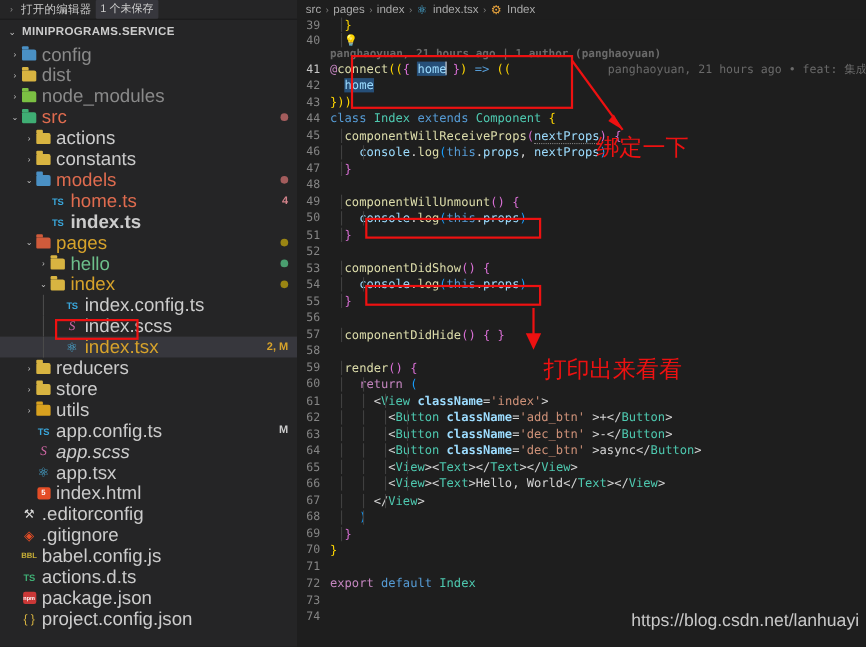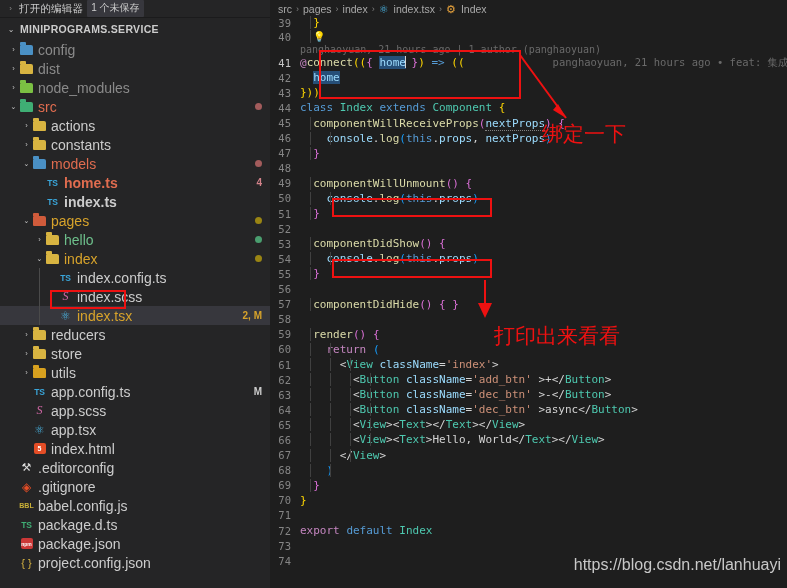--- a/index.html
+++ b/index.html
@@ -42,21 +42,21 @@
 
   #tree { flex: 1 1 auto; overflow: hidden; }
   .row {
     height: 19px; display: flex; align-items: center;
     position: relative; padding-right: 8px; white-space: nowrap;
   }
   .row.sel { background: #37373d; }
   .chev { font-size: 7.5px; color: #c0c0c0; width: 11px; text-align: center; flex: 0 0 11px; }
   .chev.none { visibility: hidden; }
   .ic { width: 15px; flex: 0 0 15px; display:flex; align-items:center; justify-content:center; margin-right: 4px; }
-  .nm { font-size: 14px; color: #cccccc; font-family: "Liberation Sans", sans-serif; }
+  .nm { font-size: 17px; color: #cccccc; font-family: "Liberation Sans", sans-serif; }
   .badge { margin-left: auto; font-size: 10px; font-weight: bold; }
   .dot { margin-left: auto; width: 7px; height: 7px; border-radius: 50%; }
   .guide {
     position: absolute; left: 0; top: 0; bottom: 0; width: 1px; background: #4a4a4a;
   }
 
   
   .folder { width: 13px; height: 10px; border-radius: 1px 2px 1px 1px; position: relative; }
   .folder:before {
     content:''; position:absolute; top:-2.5px; left:0; width:6px; height:3px;
@@ -98,21 +98,21 @@
 
   
   .t-key  { color: #c586c0; }
   .t-kw   { color: #569cd6; }
   .t-fn   { color: #dcdcaa; }
   .t-var  { color: #9cdcfe; }
   .t-str  { color: #ce9178; }
   .t-cls  { color: #4ec9b0; }
   .t-pl   { color: #d4d4d4; }
   .t-tag  { color: #4ec9b0; }
-  .t-attr { color: #9cdcfe; }
+  .t-attr { color: #9cdcfe; font-weight: bold; }
   .t-brk  { color: #ffd700; }
   .t-brk2 { color: #da70d6; }
   .t-brk3 { color: #179fff; }
   .t-txt  { color: #d4d4d4; }
 
   .sel-hl { background: #264f78; }
   .cursor { display:inline-block; width:1px; height:12px; background:#d4d4d4; vertical-align:-2px; margin:0 -1px; }
   .blame { color: #6a6a6a; font-style: normal; }
   .bulb { color: #ffcc00; font-size: 10px; }
   .squiggle { border-bottom: 1.5px dotted #808080; }
@@ -194,21 +194,21 @@
             <span class="folder" style="background: rgb(74, 144, 196);"></span>
           </span>
           <span class="nm" style="color: rgb(224, 108, 79);">models</span>
           <span class="dot" style="background: rgb(163, 92, 92);"></span>
         </div>
         <div class="row" style="padding-left: 34px;">
           <span class="chev none">›</span>
           <span class="ic">
             <span class="ts-ic">TS</span>
           </span>
-          <span class="nm" style="color: rgb(224, 108, 79); font-weight: bold;">home.ts</span>
+          <span class="nm" style="color: rgb(224, 108, 79);">home.ts</span>
           <span class="badge" style="color: rgb(210, 130, 138);">4</span>
         </div>
         <div class="row" style="padding-left: 34px;">
           <span class="chev none">›</span>
           <span class="ic">
             <span class="ts-ic">TS</span>
           </span>
           <span class="nm" style="color: rgb(204, 204, 204); font-weight: bold;">index.ts</span>
         </div>
         <div class="row" style="padding-left: 21px;">
@@ -287,21 +287,21 @@
             <span class="ts-ic">TS</span>
           </span>
           <span class="nm" style="color: rgb(204, 204, 204);">app.config.ts</span>
           <span class="badge" style="color: rgb(204, 204, 204);">M</span>
         </div>
         <div class="row" style="padding-left: 21px;">
           <span class="chev none">›</span>
           <span class="ic">
             <span class="scss-ic">S</span>
           </span>
-          <span class="nm" style="color: rgb(204, 204, 204);">app.scss</span>
+          <span class="nm" style="color: rgb(204, 204, 204); font-style: italic;">app.scss</span>
         </div>
         <div class="row" style="padding-left: 21px;">
           <span class="chev none">›</span>
           <span class="ic">
             <span class="react-ic">⚛</span>
           </span>
           <span class="nm" style="color: rgb(204, 204, 204);">app.tsx</span>
         </div>
         <div class="row" style="padding-left: 21px;">
           <span class="chev none">›</span>
@@ -329,21 +329,21 @@
           <span class="ic">
             <span style="color:#c9b037;font-size:7px;font-weight:bold">BBL</span>
           </span>
           <span class="nm" style="color: rgb(204, 204, 204);">babel.config.js</span>
         </div>
         <div class="row" style="padding-left: 8px;">
           <span class="chev none">›</span>
           <span class="ic">
             <span class="ts-ic green">TS</span>
           </span>
-          <span class="nm" style="color: rgb(204, 204, 204);">package.d.ts</span>
+          <span class="nm" style="color: rgb(204, 204, 204);">actions.d.ts</span>
         </div>
         <div class="row" style="padding-left: 8px;">
           <span class="chev none">›</span>
           <span class="ic">
             <span class="sq" style="background:#cb3837;font-size:5px">npm</span>
           </span>
           <span class="nm" style="color: rgb(204, 204, 204);">package.json</span>
         </div>
         <div class="row" style="padding-left: 8px;">
           <span class="chev none">›</span>
@@ -376,21 +376,21 @@
       <div class="ln" style="height:11px;align-items:flex-end;">
         <span class="gut">39</span>
         <span class="src"><span class="indent" style="left:10px"></span>  <span class="t-brk">}</span></span>
       </div>
 
       <div class="ln">
         <span class="gut">40</span>
         <span class="src"><span class="indent" style="left:10px"></span>  <span class="bulb">💡</span></span>
       </div>
 
-      <div class="ln" style="height:11px;">
+      <div class="ln" style="height:11px;font-weight:bold;">
         <span class="gut"></span>
         <span class="src blame" style="font-size:10px">panghaoyuan, 21 hours ago | 1 author (panghaoyuan)</span>
       </div>
 
       <div class="ln">
         <span class="gut cur">41</span>
         <span class="src"><span class="t-key">@</span><span class="t-fn">connect</span><span class="t-brk">((</span><span class="t-brk2">{</span> <span class="sel-hl t-var">home</span><span class="cursor"></span> <span class="t-brk2">}</span><span class="t-brk">)</span> <span class="t-kw">=&gt;</span> <span class="t-brk">((</span></span>
         <span class="src blame" style="font-size:10.5px;margin-left:88px">panghaoyuan, 21 hours ago • feat: 集成dva</span>
       </div>
 

